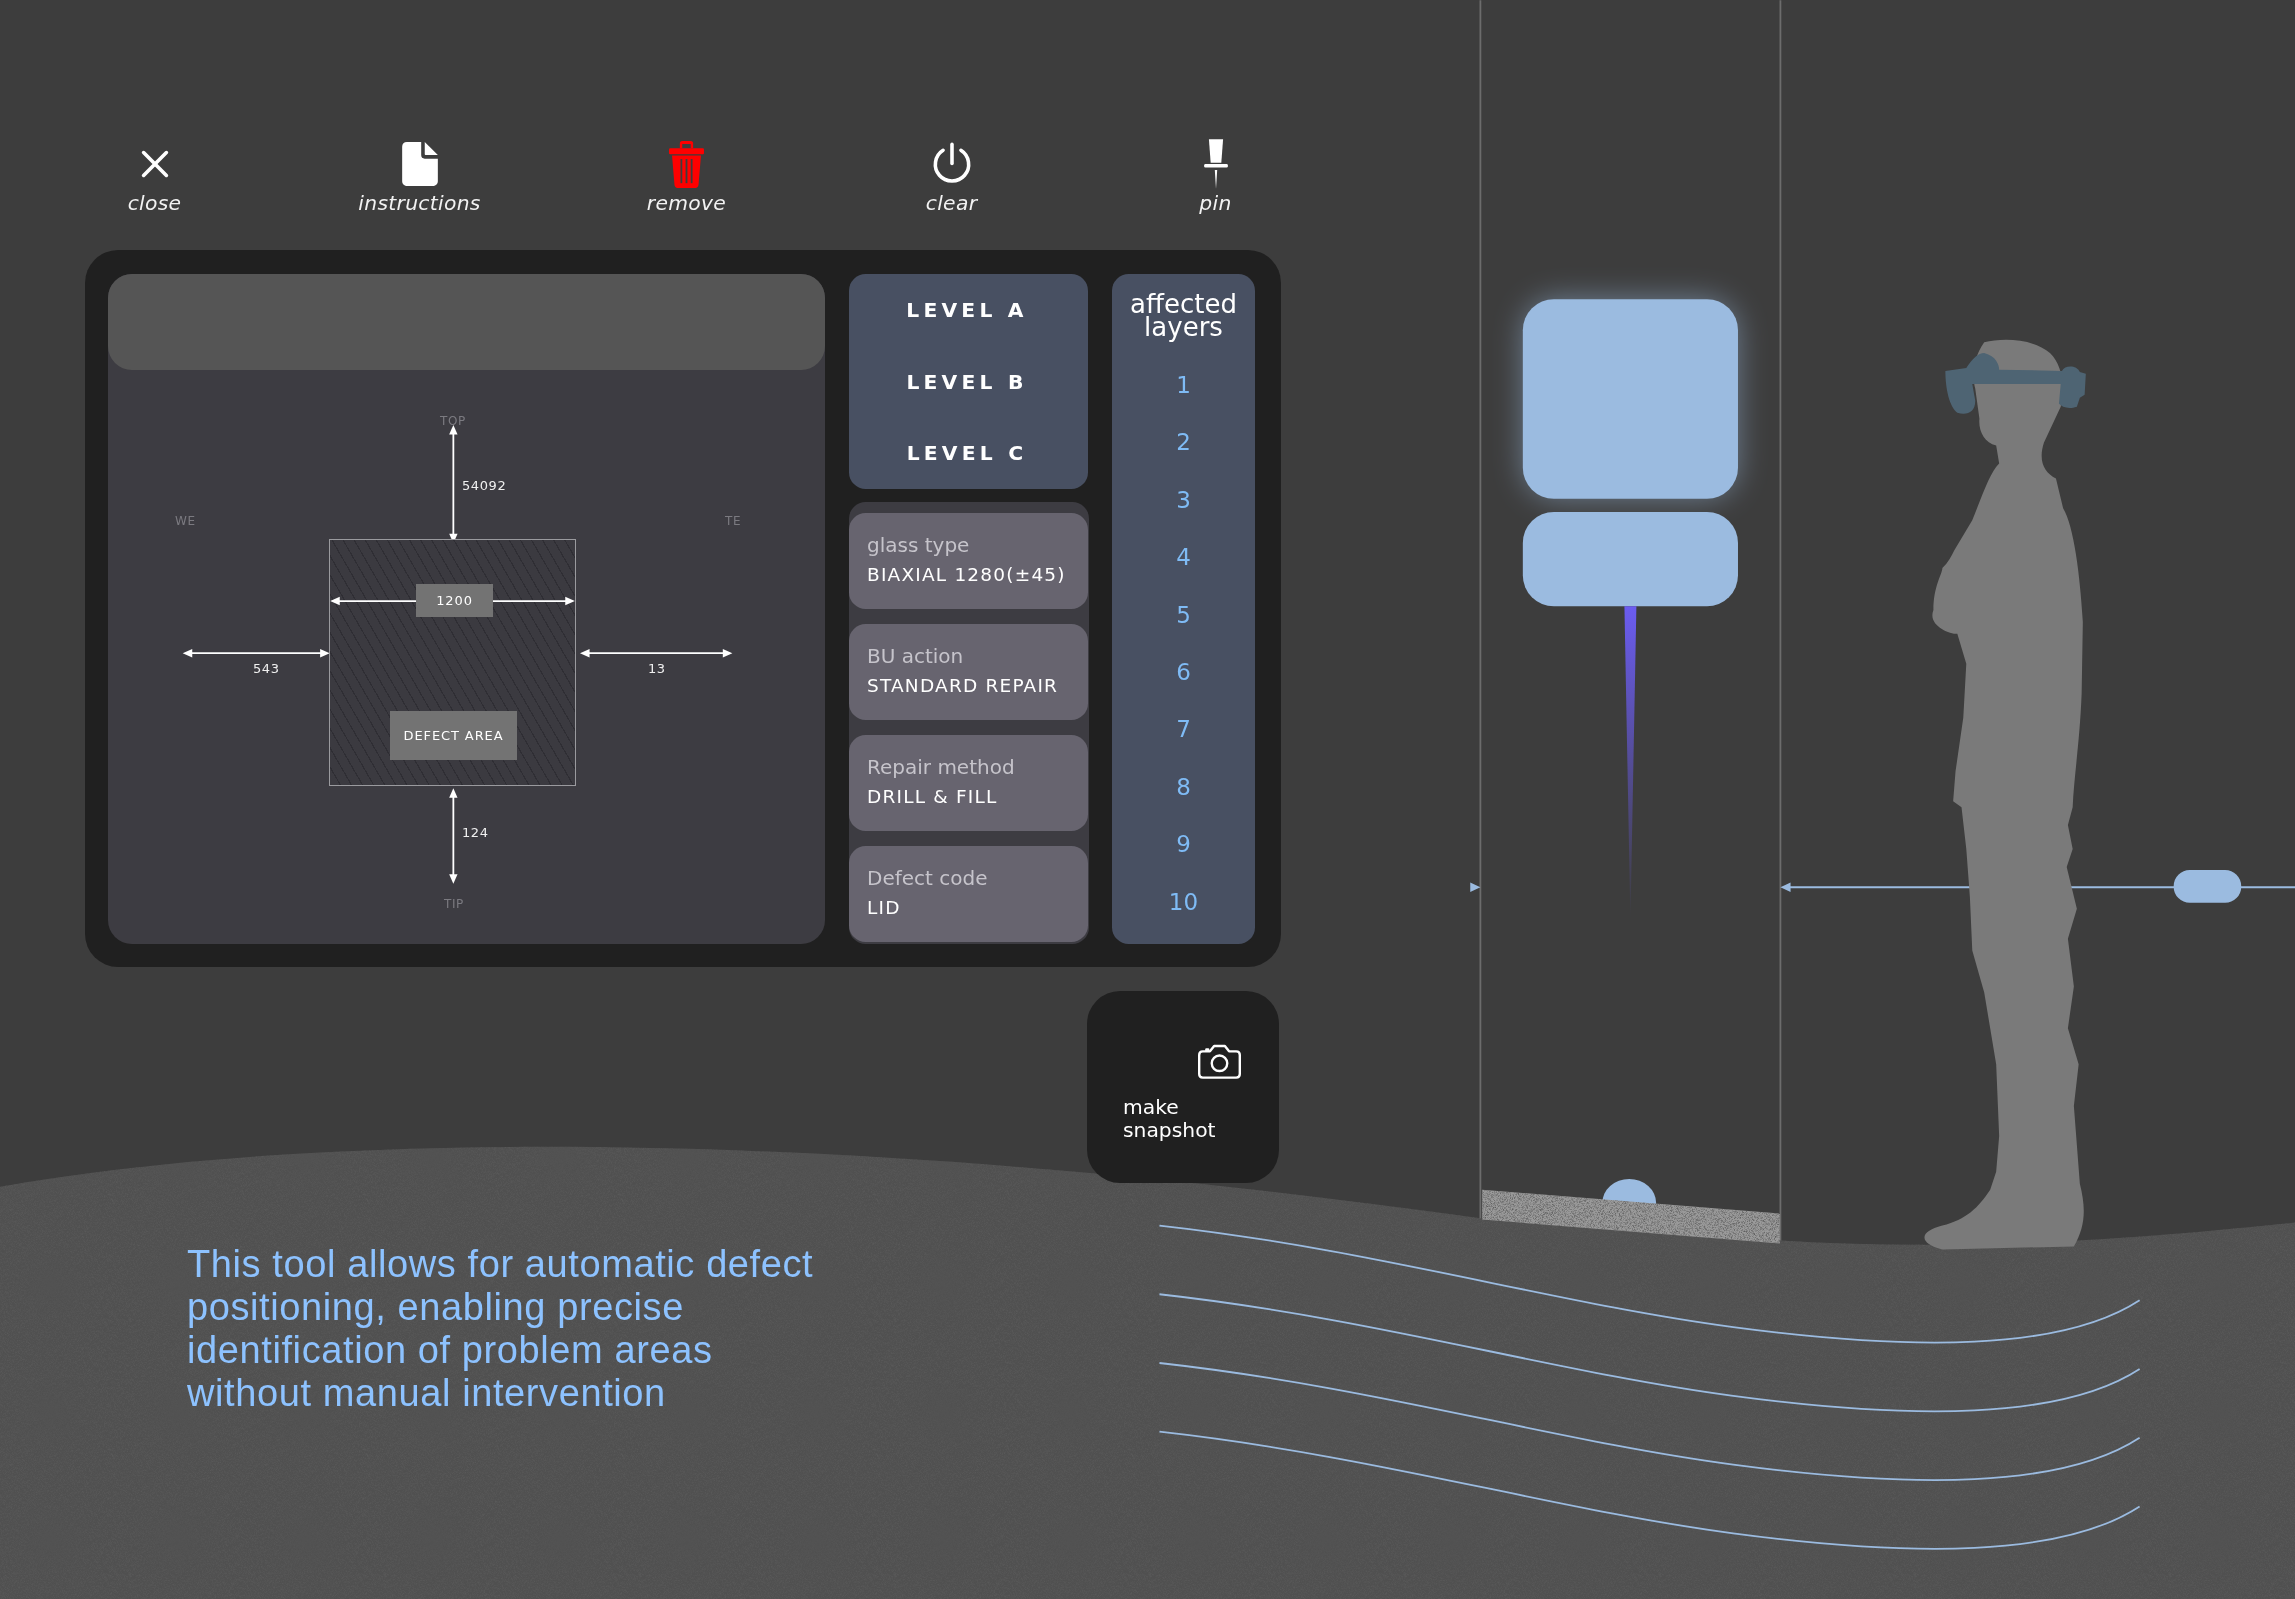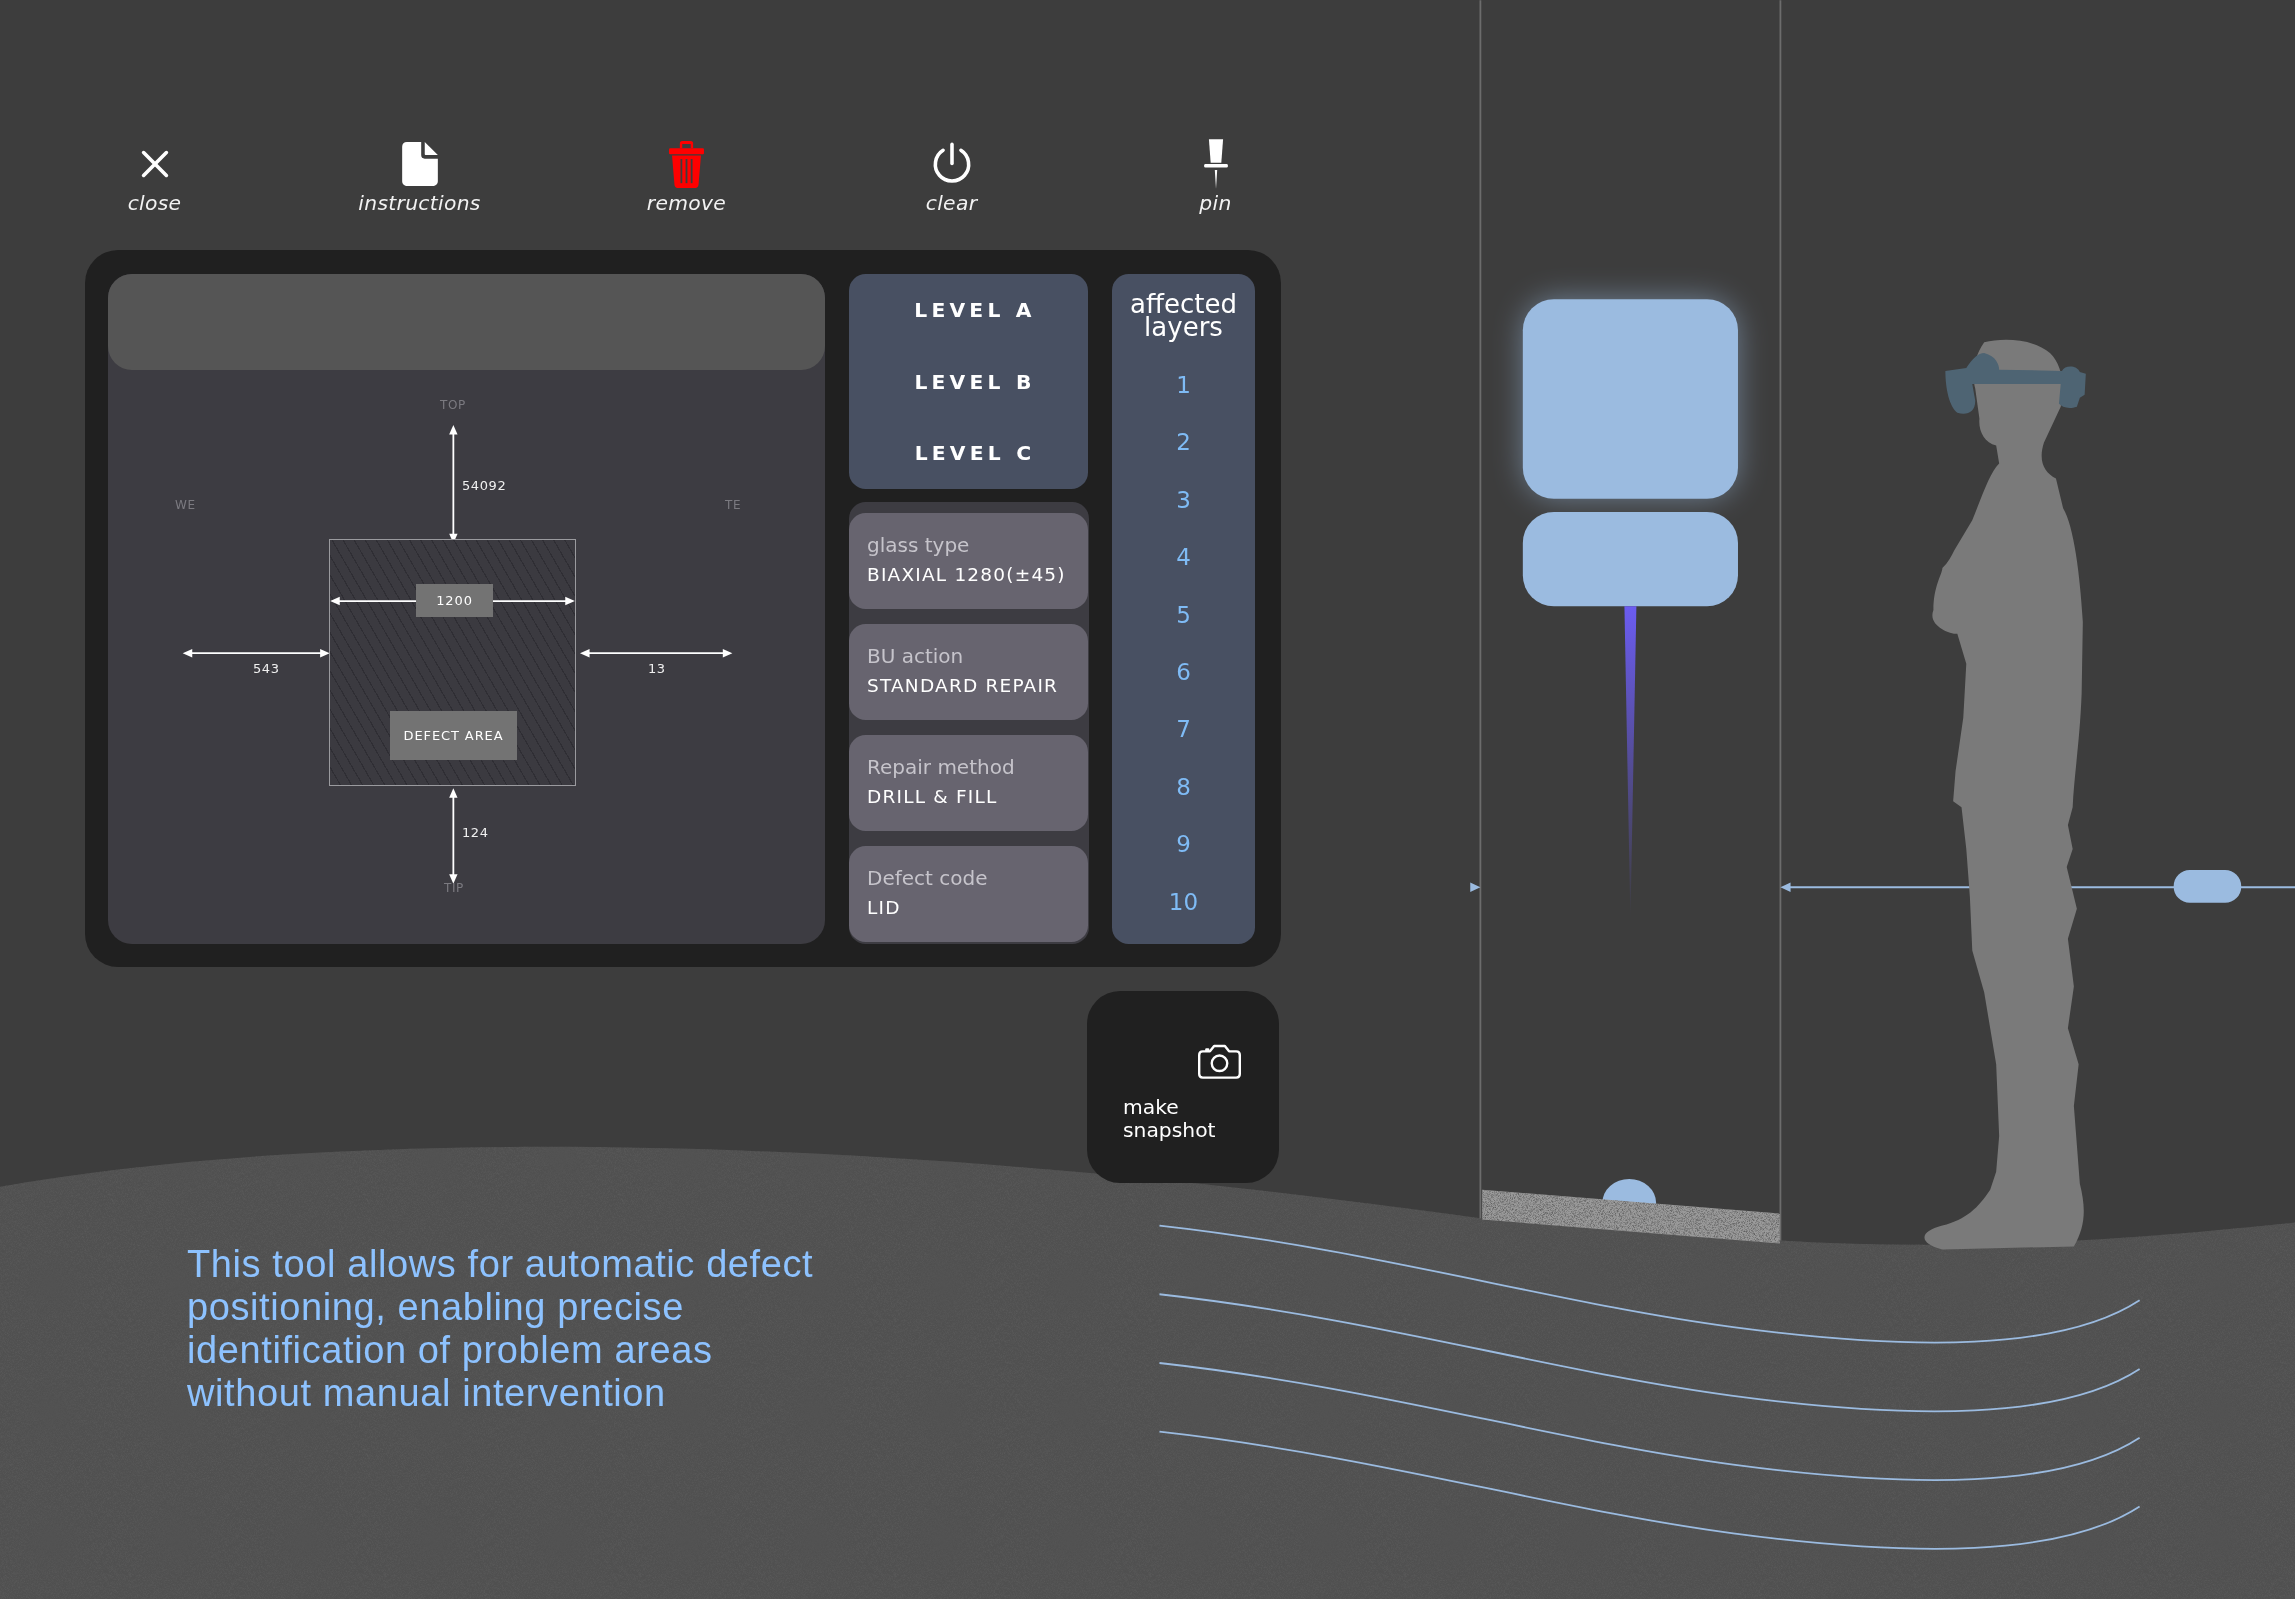--- a/index.html
+++ b/index.html
@@ -18,30 +18,30 @@
 
   
   .panel { left:85px; top:250px; width:1196px; height:717px; background:#202020; border-radius:33px; }
   .diagram { left:108px; top:274px; width:717px; height:670px; background:#3d3c42; border-radius:24px; overflow:hidden; }
   .tabs { left:108px; top:274px; width:717px; height:96px; background:#555555; border-radius:24px; }
   .tab { position:absolute; top:0; height:96px; display:flex; align-items:center; justify-content:center;
          font-size:21.5px; font-weight:bold; letter-spacing:3.6px; }
   .tab.active { left:0; width:359px; background:#5686fd; border-radius:24px; }
   .tab.inactive { left:359px; width:359px; }
 
-  .dir { position:absolute; font-size:12px; color:#7b7a80; letter-spacing:0.6px; }
+  .dir { position:absolute; font-size:12px; color:#7b7a80; letter-spacing:0.6px;margin-top:16px; }
   .num { position:absolute; font-size:13px; color:#f0f0f0; letter-spacing:0.6px; }
   .tag { position:absolute; background:#737373; color:#fff; display:flex; align-items:center; justify-content:center; font-size:13px; letter-spacing:0.9px; }
 
   .defect-box { position:absolute; left:329px; top:539px; width:247px; height:247px; border:1.8px solid #9a9a9e;
     background:repeating-linear-gradient(60deg, #3b3a40 0 8.4px, #2f2e34 8.4px 9.6px); box-sizing:border-box; }
 
   
   .levels { left:849px; top:274px; width:239px; height:215px; background:#485062; border-radius:16.7px; }
-  .level { position:absolute; left:16px; width:220px; text-align:center; font-size:20.3px; font-weight:bold; letter-spacing:4.2px; }
+  .level { position:absolute; left:8px; width:220px; text-align:center; font-size:20.3px; font-weight:bold; letter-spacing:4.2px; }
 
   .cards-bg { left:849px; top:502px; width:240px; height:442px; background:#3d3c42; border-radius:16.7px; }
   .card { position:absolute; left:849px; width:239px; height:96px; background:#67646f; border-radius:16.7px; }
   .card .k { position:absolute; left:18px; top:20.3px; font-size:20px; color:#c6c4cb; }
   .card .v { position:absolute; left:18px; top:51px; font-size:18.5px; color:#fff; letter-spacing:1.2px; }
 
   .layers { left:1112px; top:274px; width:143px; height:670px; background:#485062; border-radius:16.7px; }
   .layers .hd { position:absolute; top:19px; left:0; width:143px; text-align:center; font-size:26px; line-height:23px; color:#fff; }
   .layer-n { position:absolute; left:0; width:143px; text-align:center; font-size:23px; color:#7fbbf5; }
 

